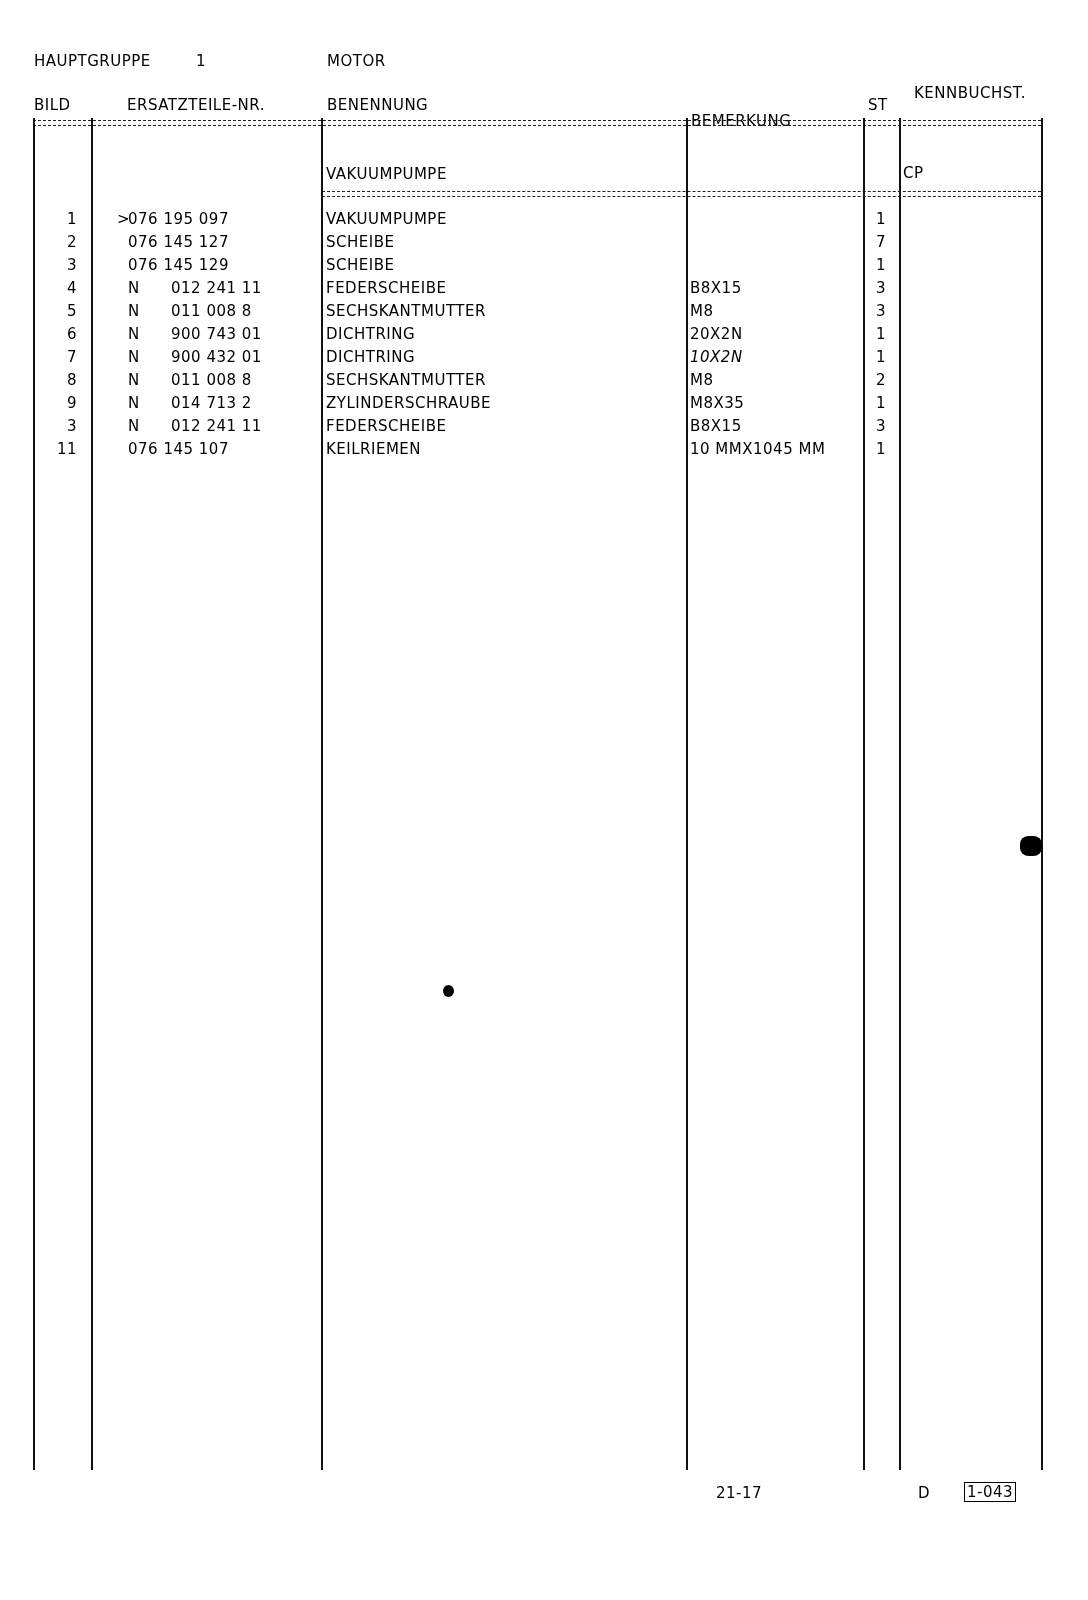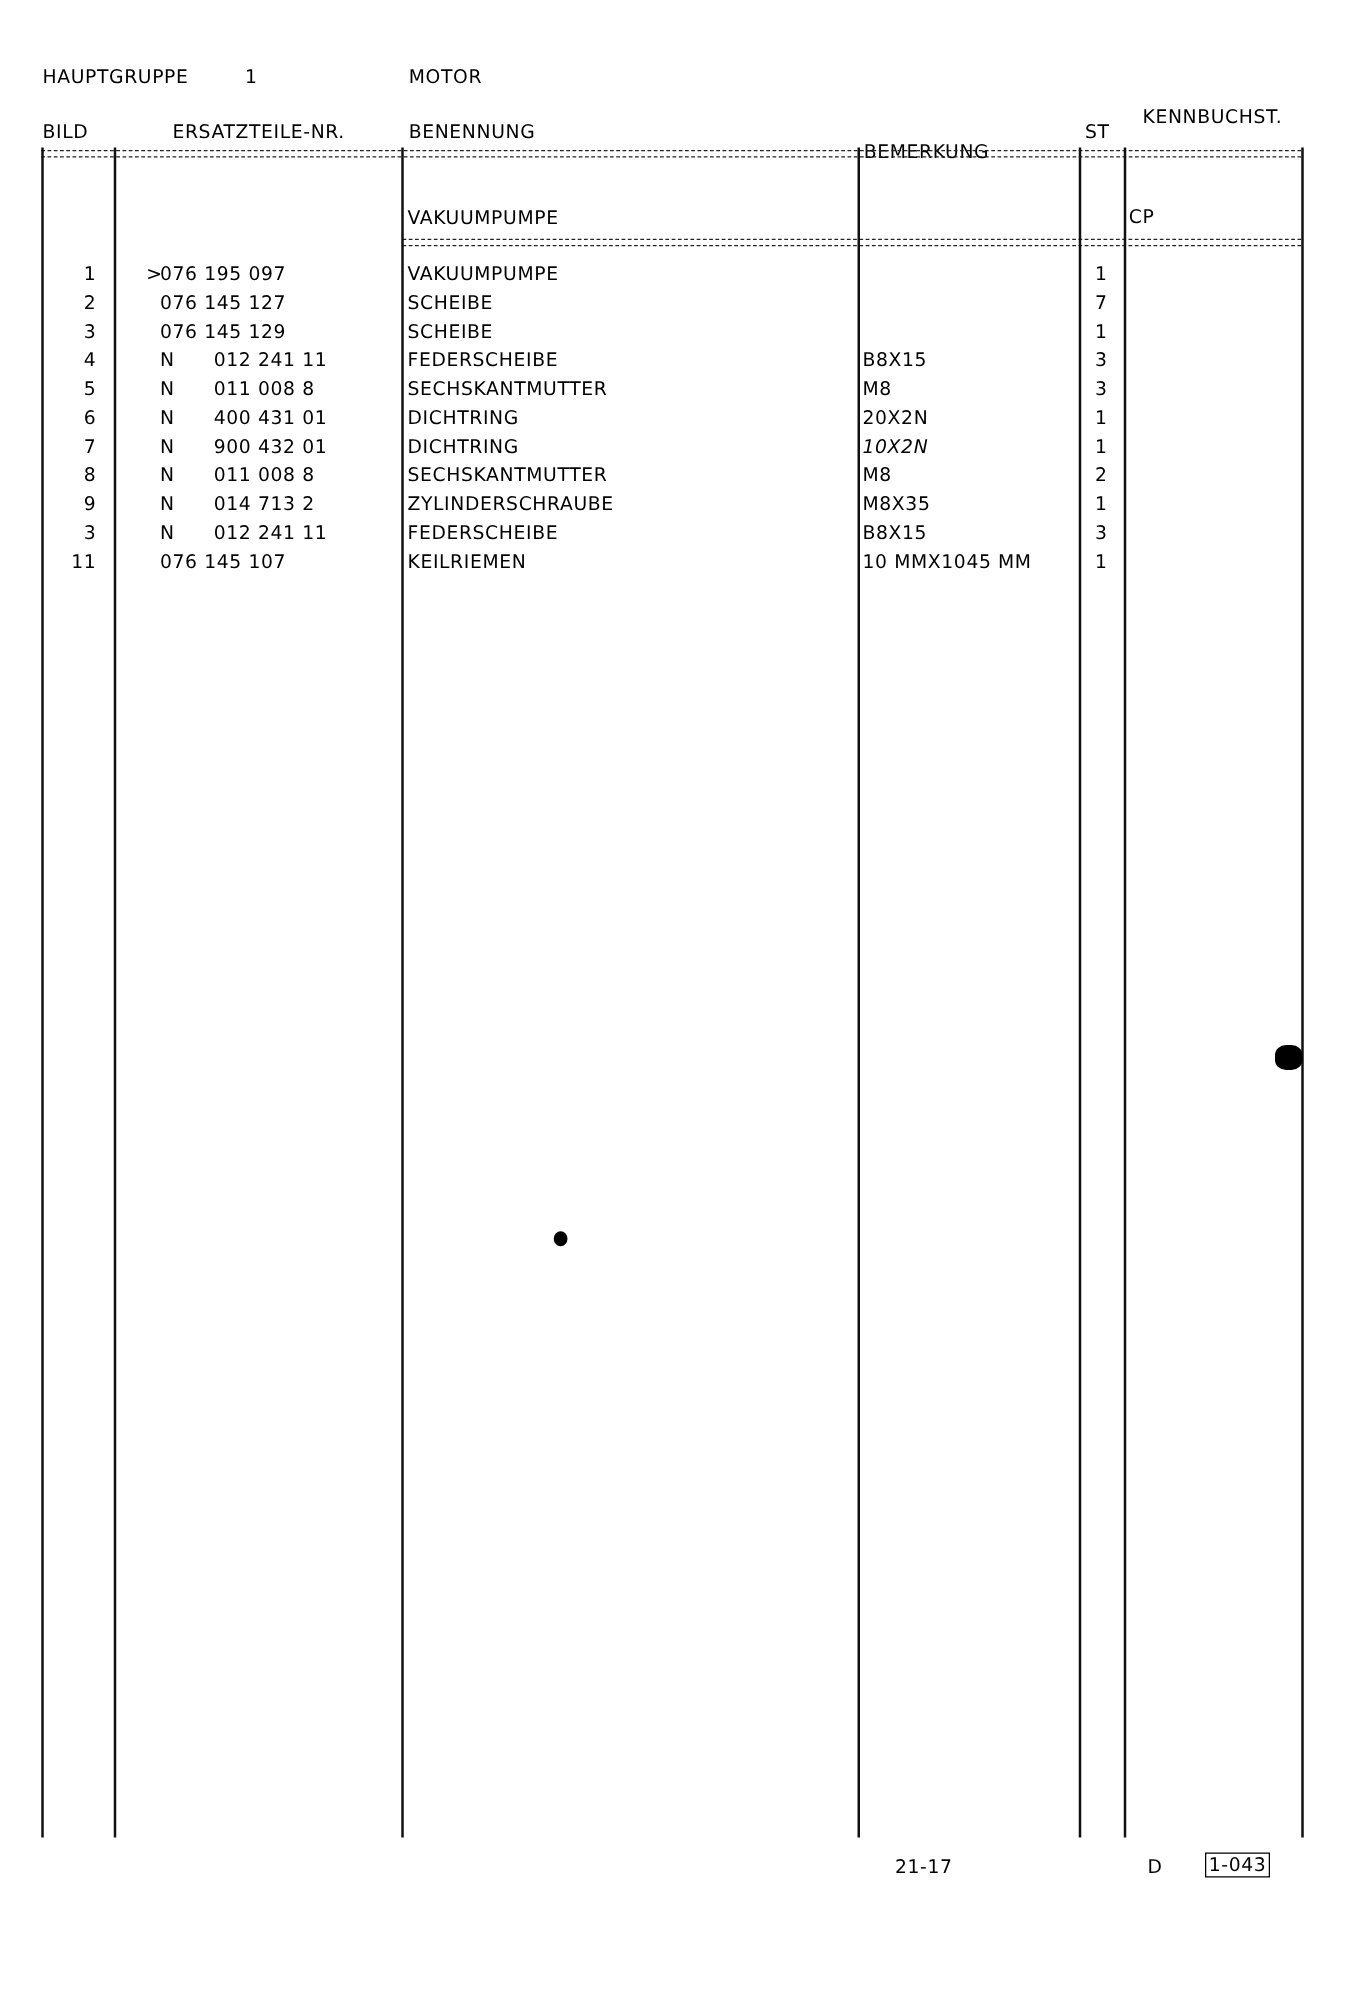--- a/index.html
+++ b/index.html
@@ -20,21 +20,21 @@
     .speck { position: absolute; background: #000; border-radius: 50%; }
   </style>
 </head>
 <body>
 
 <span class="abs" style="left:34px;top:52px;">HAUPTGRUPPE</span>
 <span class="abs" style="left:196px;top:52px;">1</span>
 <span class="abs" style="left:327px;top:52px;">MOTOR</span>
 
 <span class="abs" style="left:34px;top:96px;">BILD</span>
-<span class="abs" style="left:138px;top:96px;">ERSATZTEILE-NR.</span>
+<span class="abs" style="left:127px;top:96px;">ERSATZTEILE-NR.</span>
 <span class="abs" style="left:327px;top:96px;">BENENNUNG</span>
 <span class="abs" style="left:691px;top:112px;">BEMERKUNG</span>
 <span class="abs" style="left:868px;top:96px;">ST</span>
 <span class="abs" style="left:914px;top:84px;">KENNBUCHST.</span>
 
 <div class="eqline" style="left:33px;top:120px;width:1008px;"></div>
 <div class="eqline" style="left:322px;top:191px;width:719px;"></div>
 
 <div class="vline" style="left:33px;top:118px;height:1352px;"></div>
 <div class="vline" style="left:91px;top:118px;height:1352px;"></div>
@@ -81,21 +81,21 @@
   <span style="right:1011px;">5</span>
   <span style="left:128px;">N</span>
   <span style="left:171px;">011 008 8</span>
   <span style="left:326px;">SECHSKANTMUTTER</span>
   <span style="left:690px;">M8</span>
   <span style="left:876px;">3</span>
 </div>
 <div class="row" style="top:325px;">
   <span style="right:1011px;">6</span>
   <span style="left:128px;">N</span>
-  <span style="left:171px;">400 431 01</span>
+  <span style="left:171px;">900 743 01</span>
   <span style="left:326px;">DICHTRING</span>
   <span style="left:690px;">20X2N</span>
   <span style="left:876px;">1</span>
 </div>
 <div class="row" style="top:348px;">
   <span style="right:1011px;">7</span>
   <span style="left:128px;">N</span>
   <span style="left:171px;">900 432 01</span>
   <span style="left:326px;">DICHTRING</span>
   <span style="left:690px;font-style:italic;">10X2N</span>

